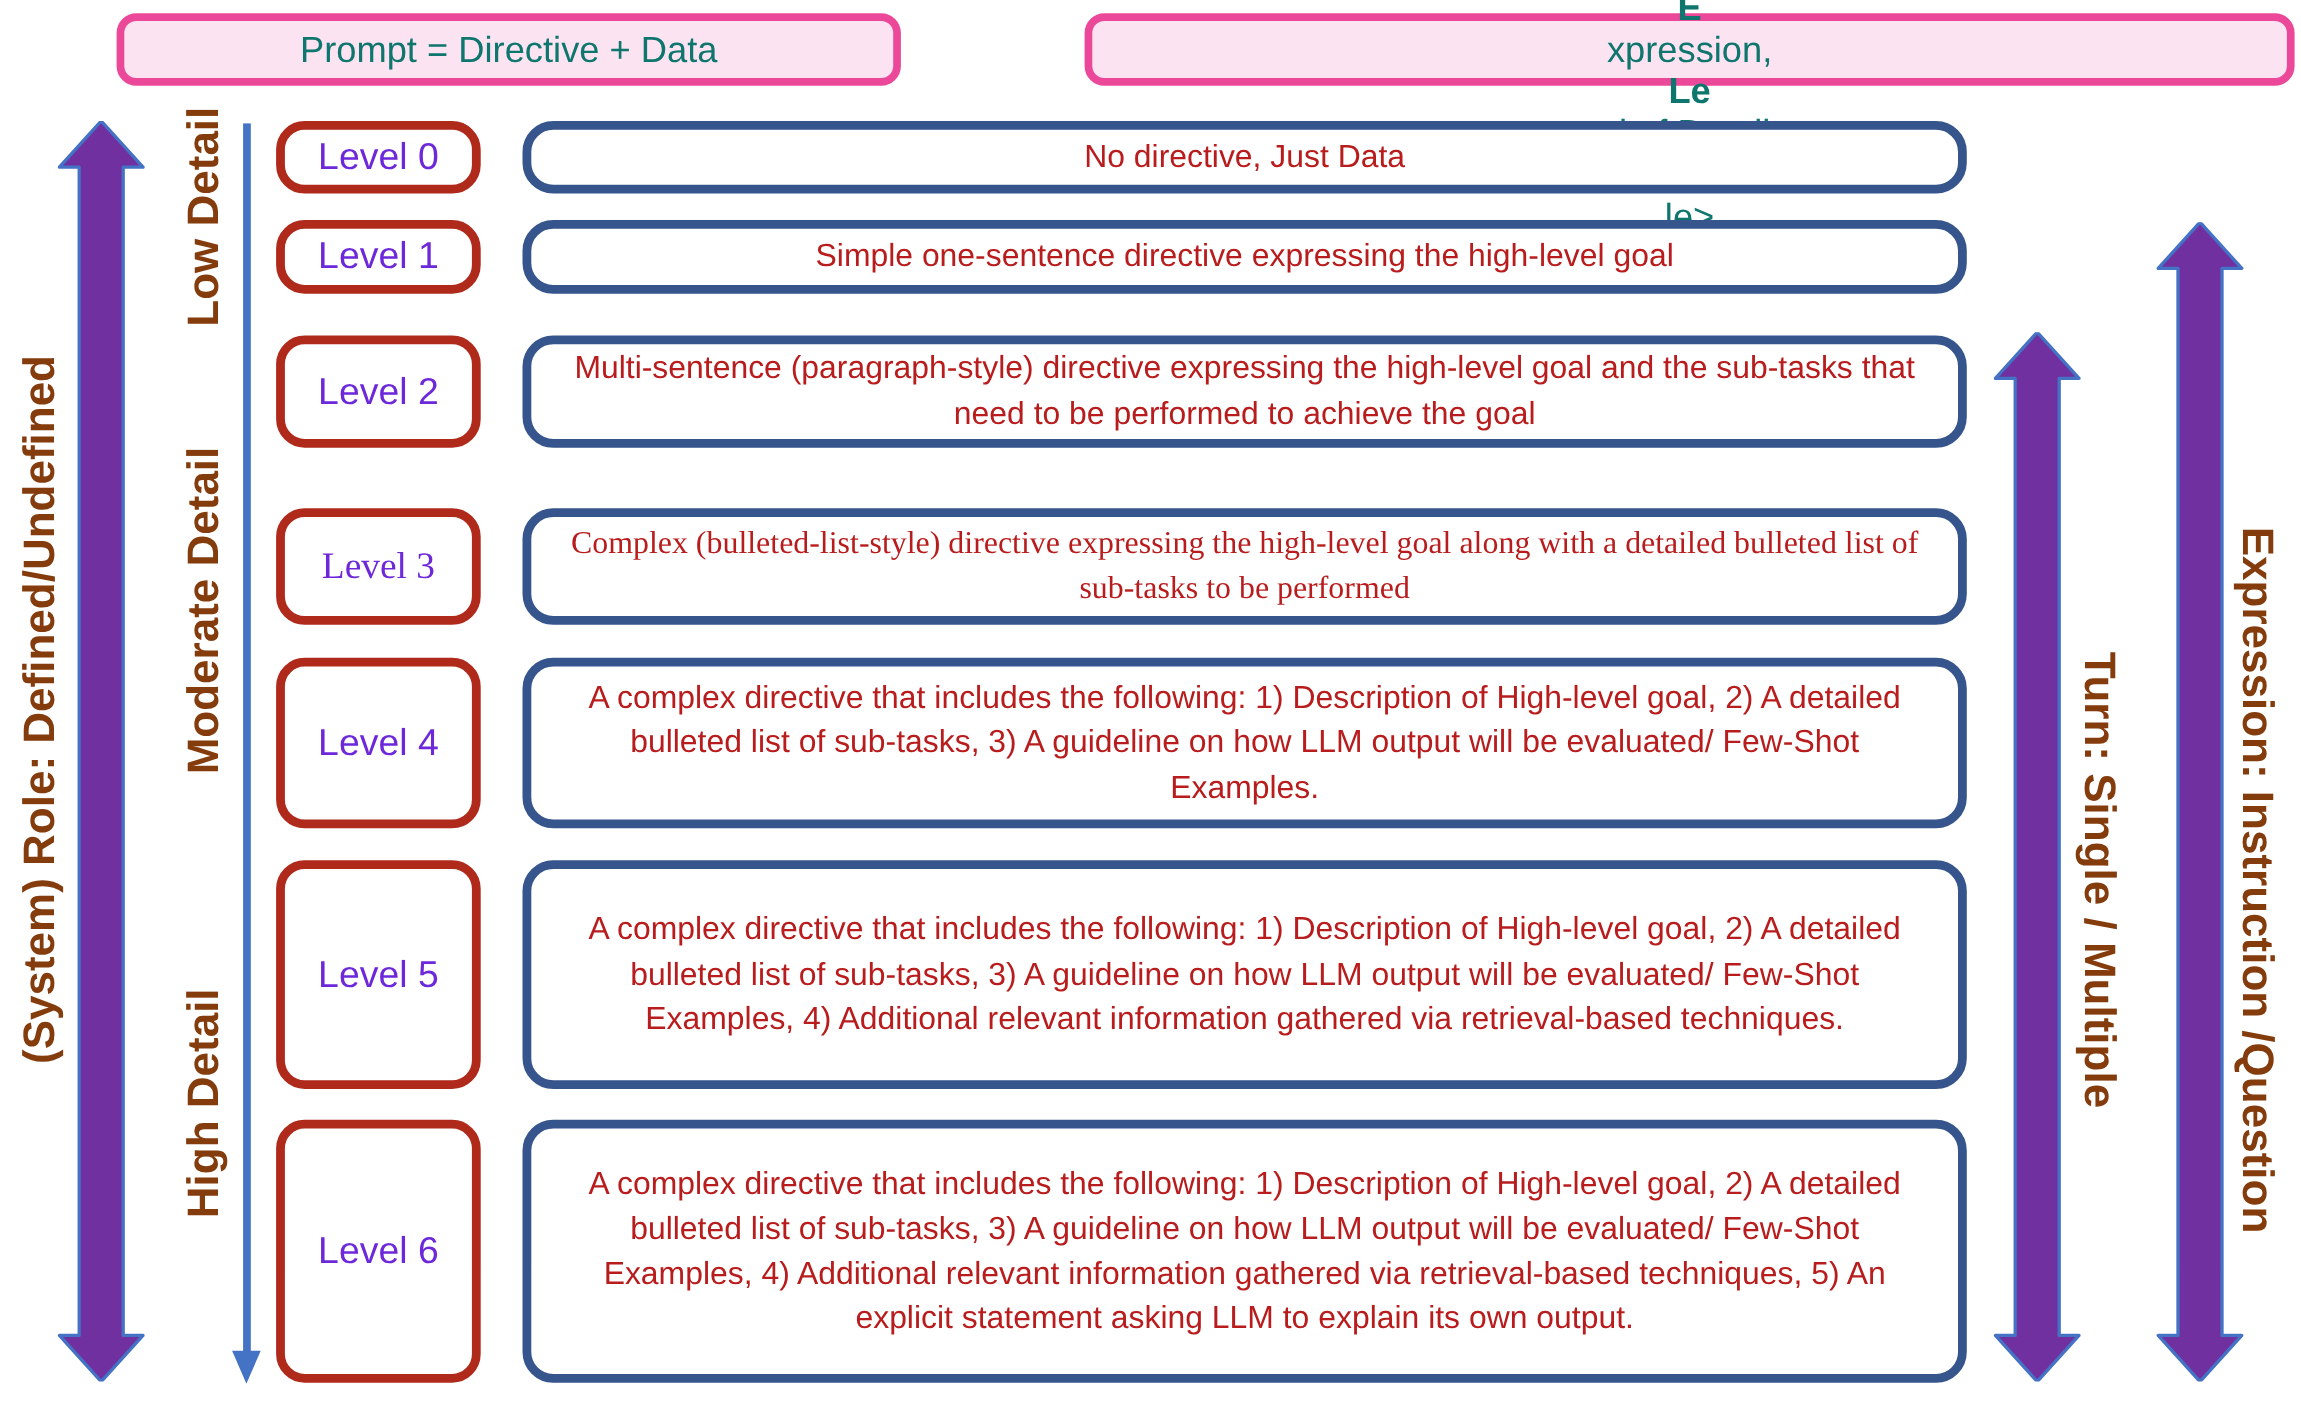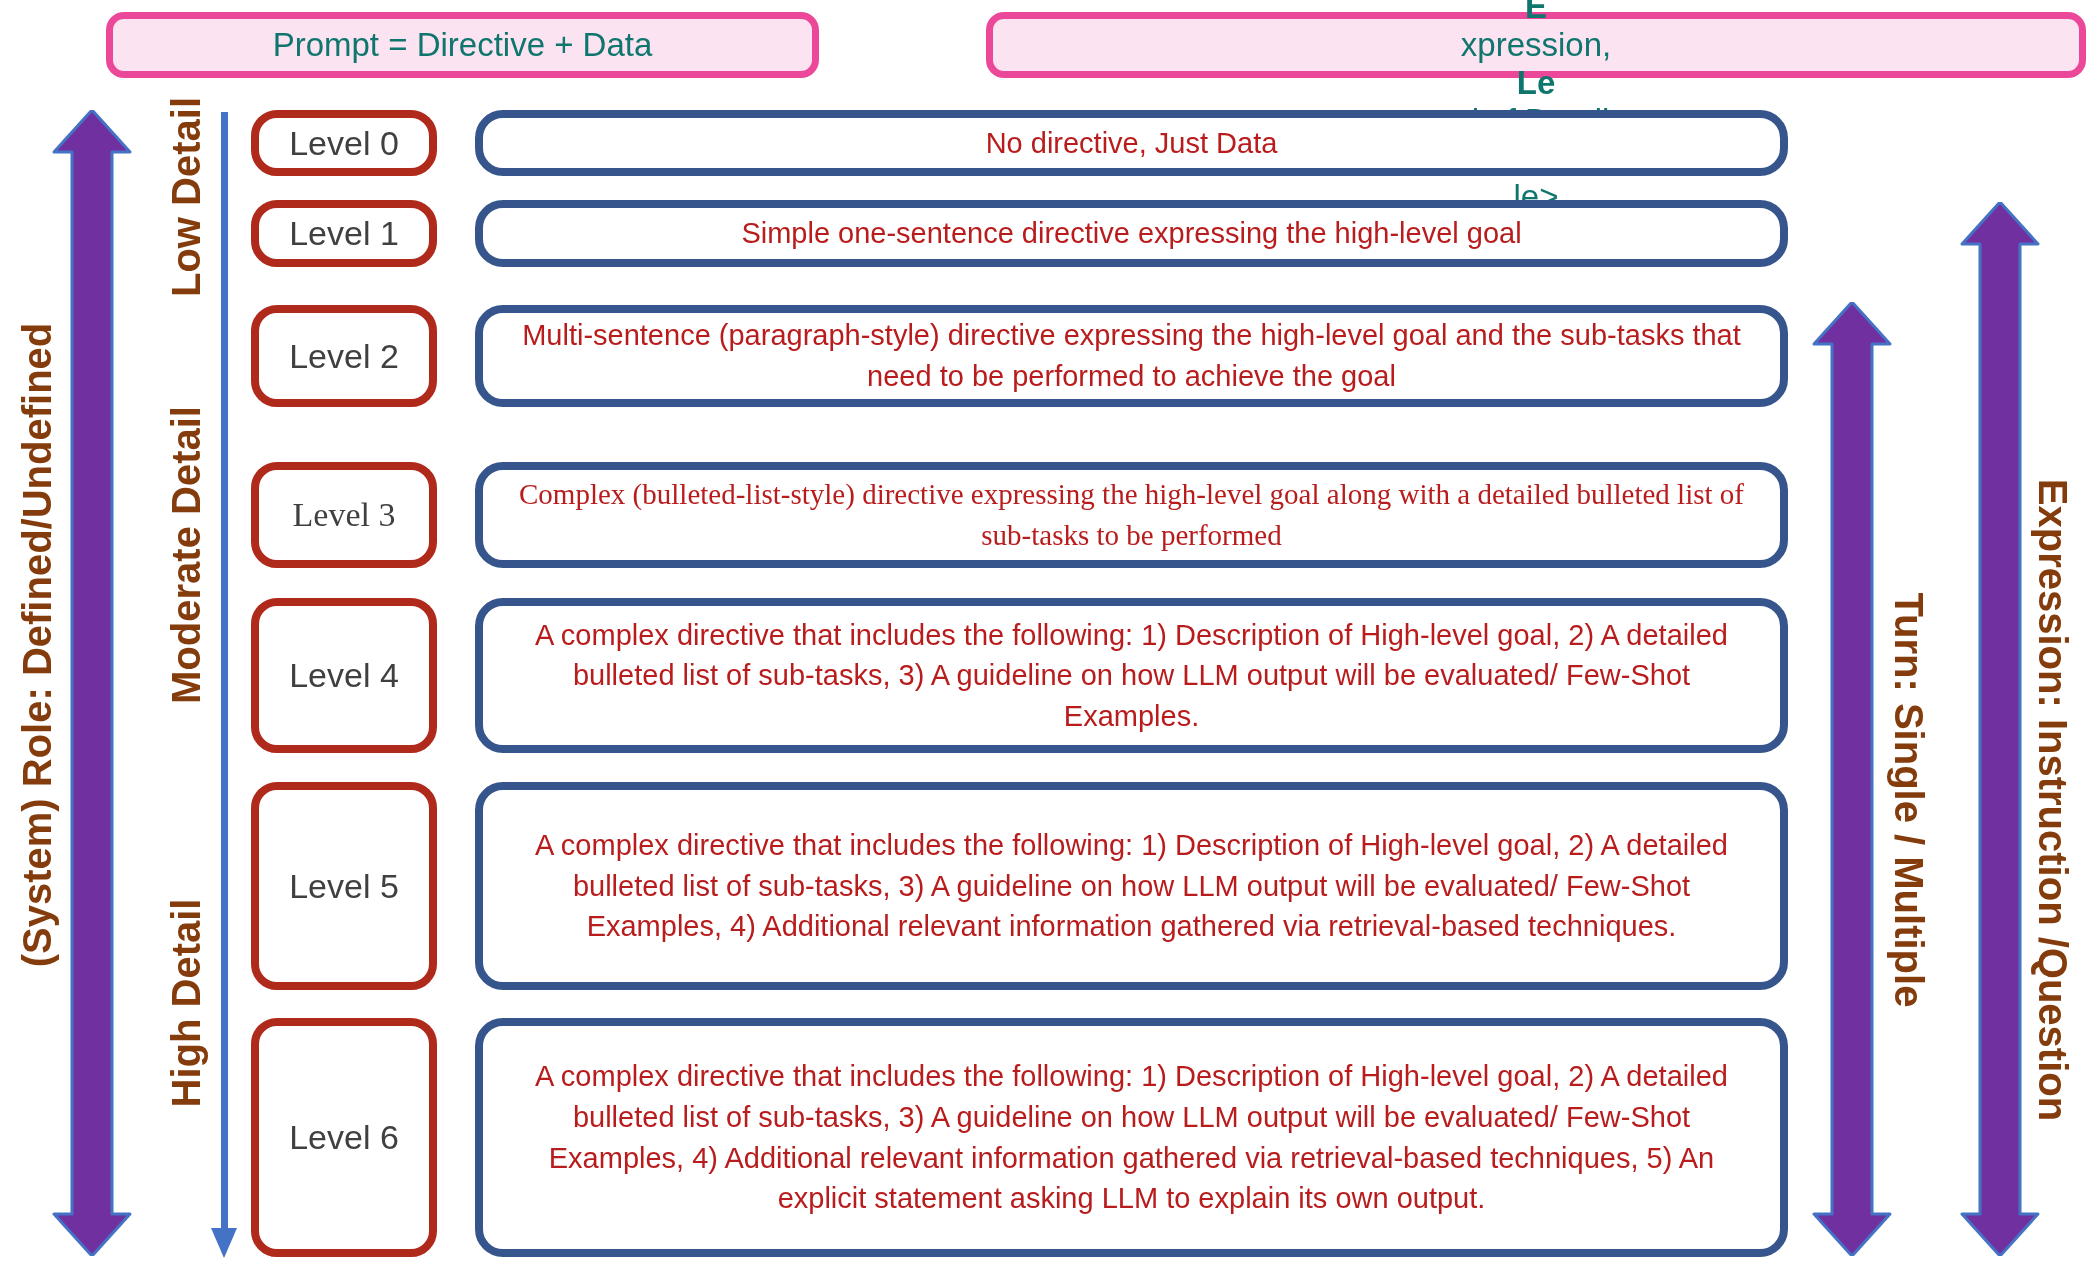--- a/index.html
+++ b/index.html
@@ -24,21 +24,21 @@
   .row2{top:305px;height:102px;}
   .row3{top:462px;height:106px;font-family:Liberation Serif, serif;}
   .row4{top:598px;height:155px;}
   .row5{top:782px;height:208px;}
   .row6{top:1018px;height:239px;}
   .level-box{
     position:absolute;left:251px;top:0;height:100%;width:186px;box-sizing:border-box;
     border:8px solid #b02a1c;border-radius:26px;background:#fff;
     display:flex;align-items:center;justify-content:center;
   }
-  .level-text{font-size:34px;color:#404040;}
+  .level-text{font-size:34px;color:#6d28d9;}
   .desc-box{
     position:absolute;left:475px;top:0;height:100%;width:1313px;box-sizing:border-box;
     border:8px solid #36558c;border-radius:28px;background:#fff;
     display:flex;align-items:center;justify-content:center;
     padding:0 34px;text-align:center;
   }
   .desc-text{font-size:29px;line-height:1.40;color:#b91c1c;}
   
   .vlabel{
     position:absolute;font-weight:bold;color:#843c0c;font-size:40px;white-space:nowrap;

